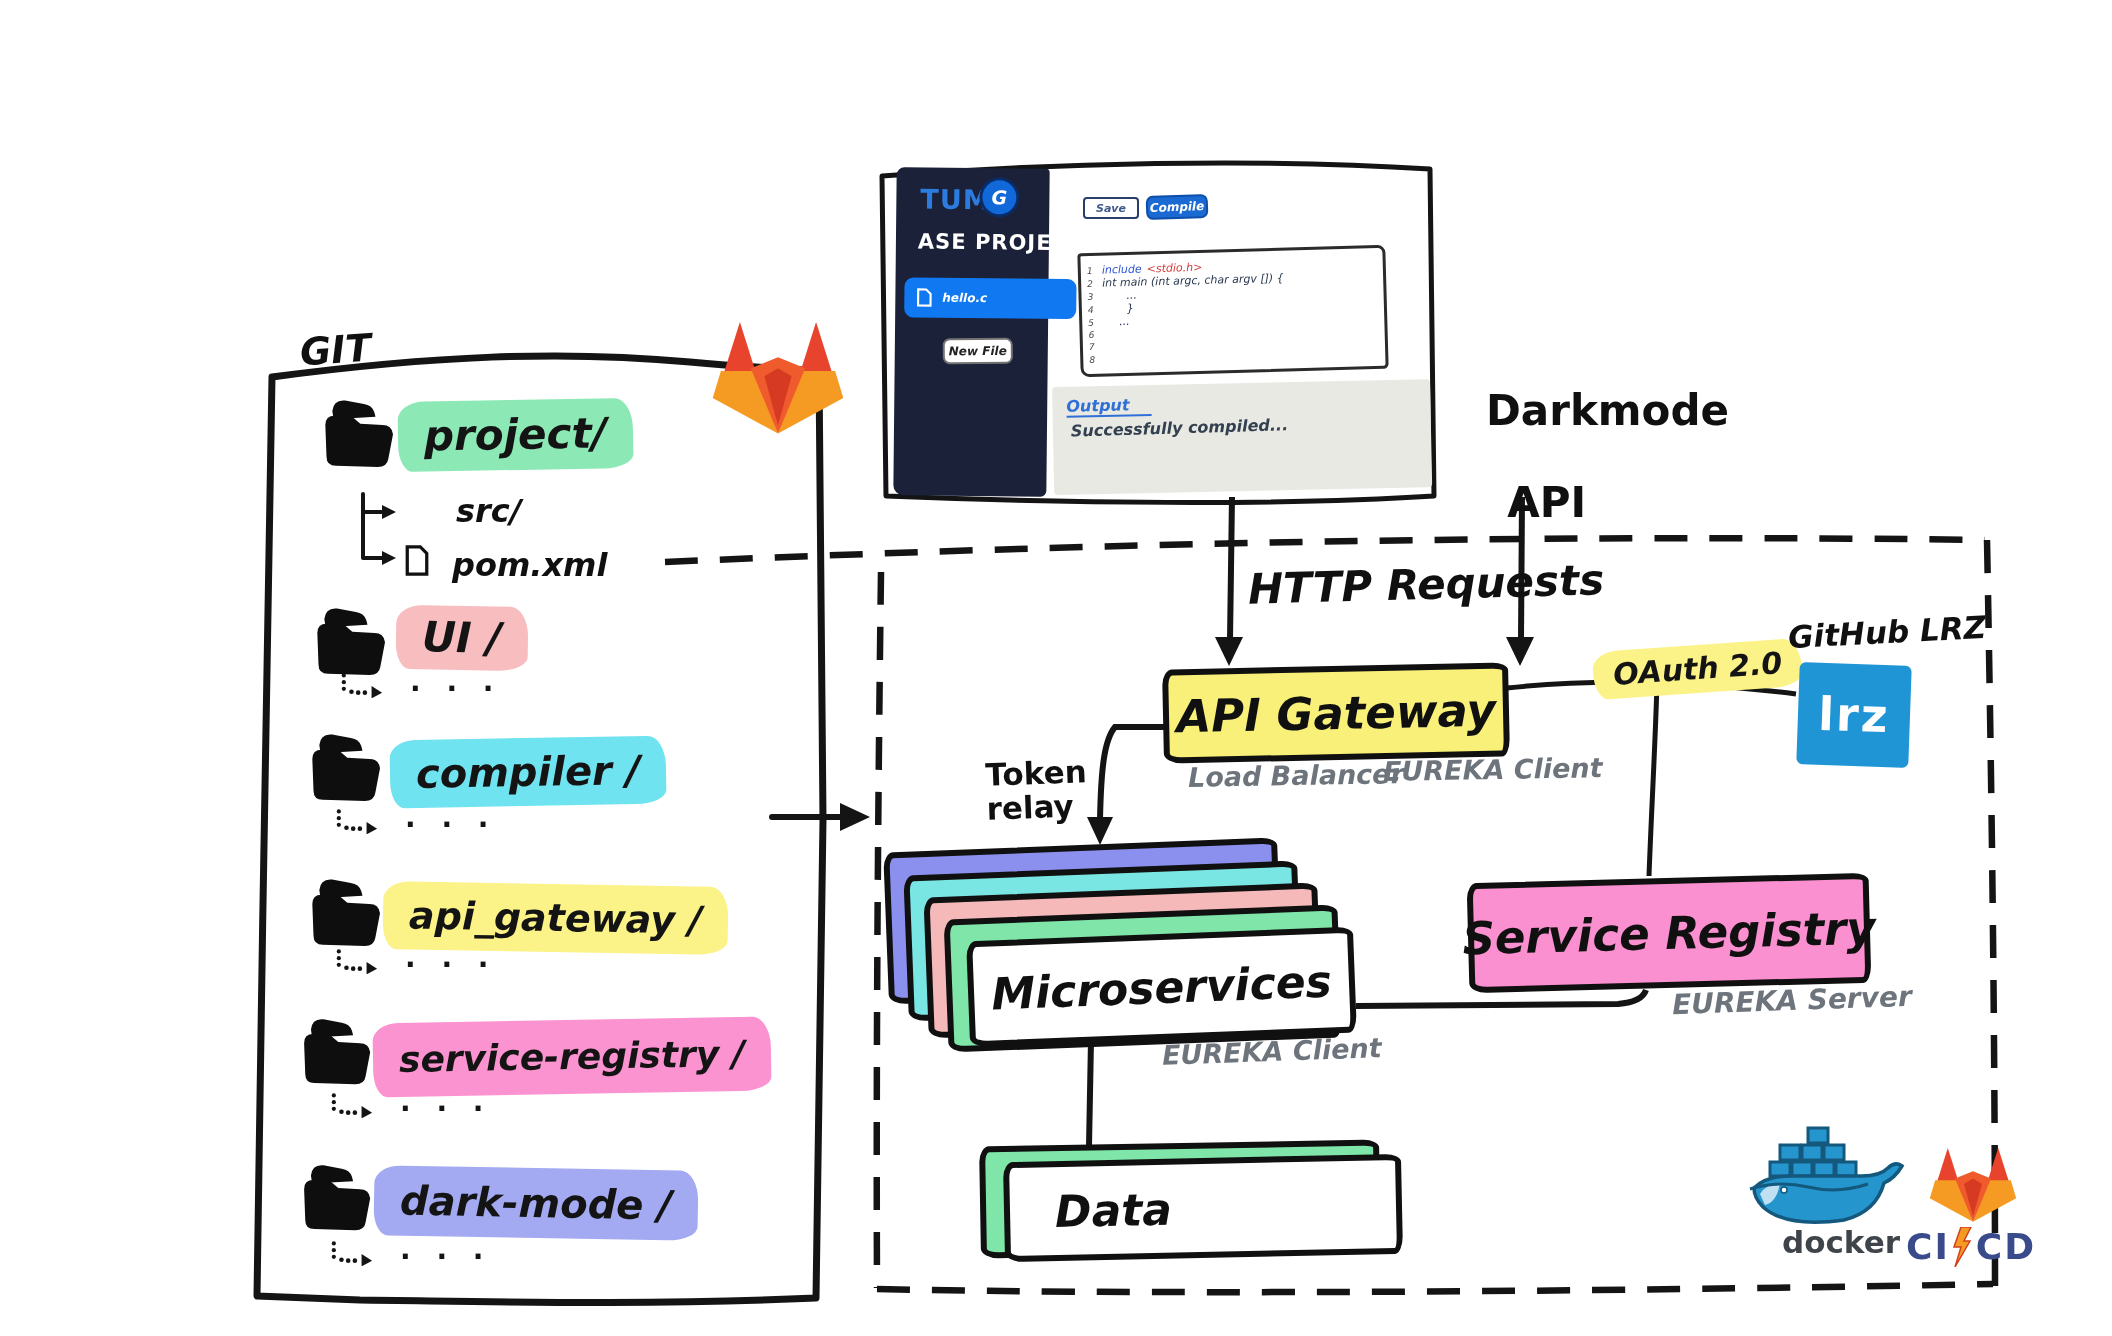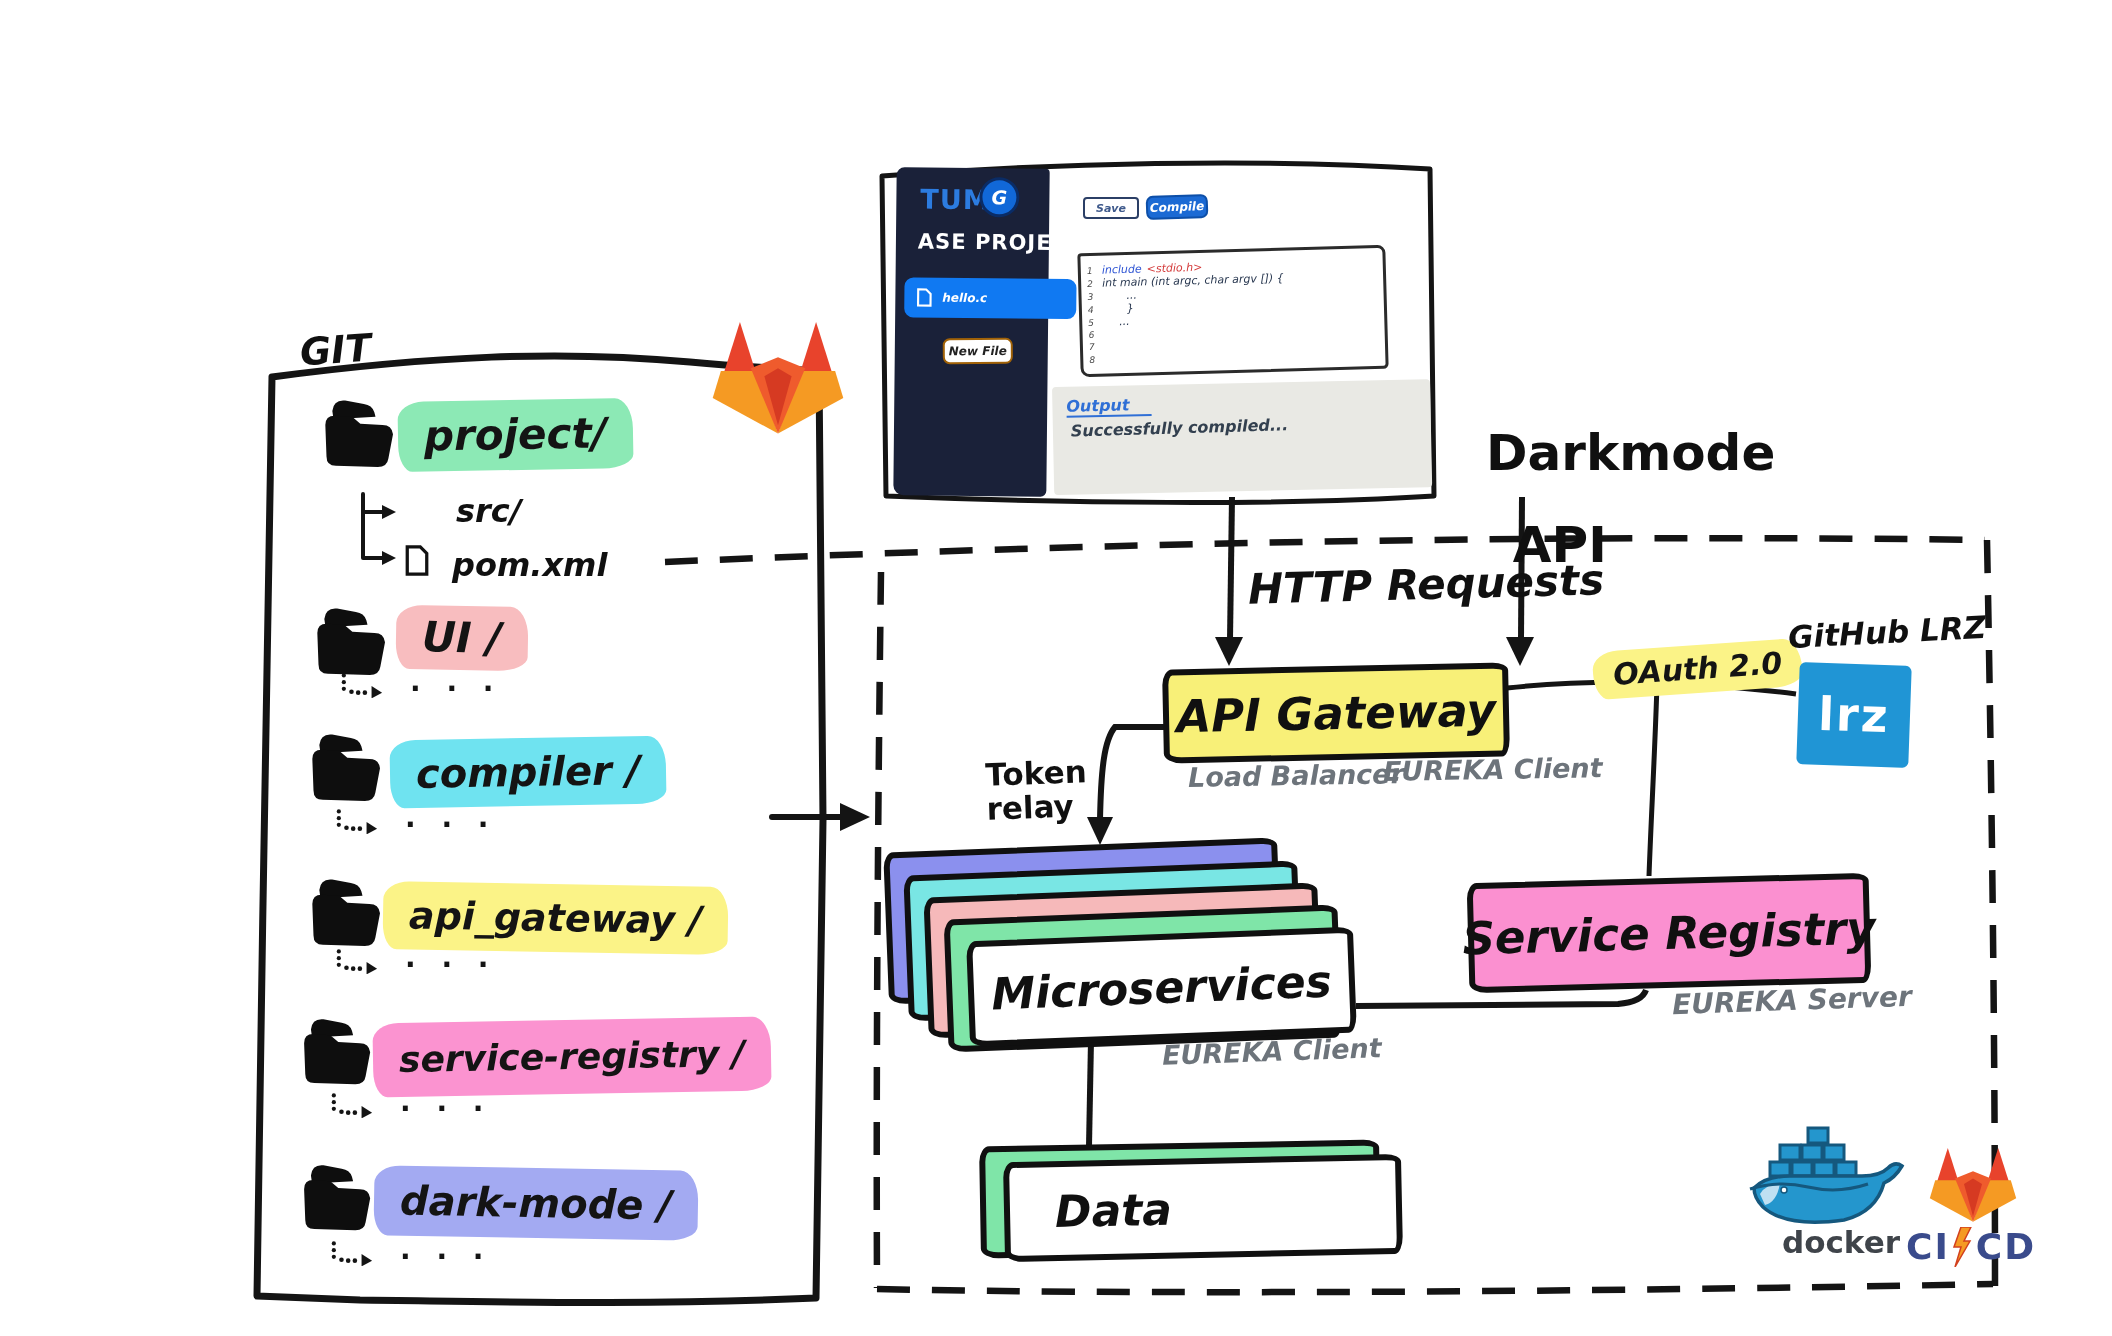--- a/index.html
+++ b/index.html
@@ -202,21 +202,21 @@
                   display:flex;align-items:center;justify-content:center;">
         <span style="color:#fff;font-weight:900;font-size:19px;font-style:italic;">G</span>
       </div>
       <span class="abs print" style="left:22px;top:62px;font-size:21px;color:#fff;letter-spacing:1px;">ASE PROJECT</span>
       <div class="abs filebar" style="left:9px;top:110px;width:148px;height:40px;">
         <svg style="width:16px;height:20px;">
             <use href="#sym-doc-white"></use>
           </svg>
         <span class="hw" style="font-size:12px;">hello.c</span>
       </div>
-      <div class="abs btn" style="left:48px;top:170px;width:70px;height:26px;background:#fff;border:2px solid #a16207;border-radius:7px;transform:rotate(-1deg);">
+      <div class="abs btn" style="left:48px;top:170px;width:70px;height:26px;background:#fff;border:2px solid #737373;border-radius:7px;transform:rotate(-1deg);">
         <span class="hw" style="font-size:12px;color:#222;">New File</span>
       </div>
     </div>
 
     <div class="abs btn" style="left:208px;top:42px;width:56px;height:22px;background:#fff;border:2.5px solid #2b3f66;border-radius:4px;">
       <span class="hw" style="font-size:11px;color:#3f5a8c;">Save</span>
     </div>
     <div class="abs btn" style="left:271px;top:40px;width:62px;height:24px;background:#1b6ad4;border:2px solid #0d4fa8;border-radius:7px;transform:rotate(-2deg);">
       <span class="hw" style="font-size:12px;color:#fff;">Compile</span>
     </div>
@@ -248,21 +248,21 @@
         </div>
       <div class="coderow">
           <span class="ln">7</span>
         </div>
       <div class="coderow">
           <span class="ln">8</span>
         </div>
     </div>
   </div>
 
-  <span class="abs print" style="left:1486px;top:388px;font-size:50px;line-height:46px;white-space:pre;margin-top:42px;"><span>Darkmode</span><br>
+  <span class="abs print" style="left:1486px;top:388px;font-size:42px;line-height:46px;white-space:pre;"><span>Darkmode</span><br>
   <span style="margin-left:-8px;">API</span></span>
 
   <span class="abs hw" style="left:1248px;top:560px;font-size:42px;transform:rotate(-1.5deg);">HTTP Requests</span>
 
   <div class="abs sketch" style="left:1163px;top:666px;width:346px;height:94px;background:#f8f078;transform:rotate(-1.2deg);">
     <span class="hw" style="font-size:45px;">API Gateway</span>
   </div>
   <span class="abs graynote" style="left:1188px;top:760px;font-size:27px;transform:rotate(-1deg);">Load Balancer</span>
   <span class="abs graynote" style="left:1383px;top:754px;font-size:27px;transform:rotate(-1deg);">EUREKA Client</span>
 

